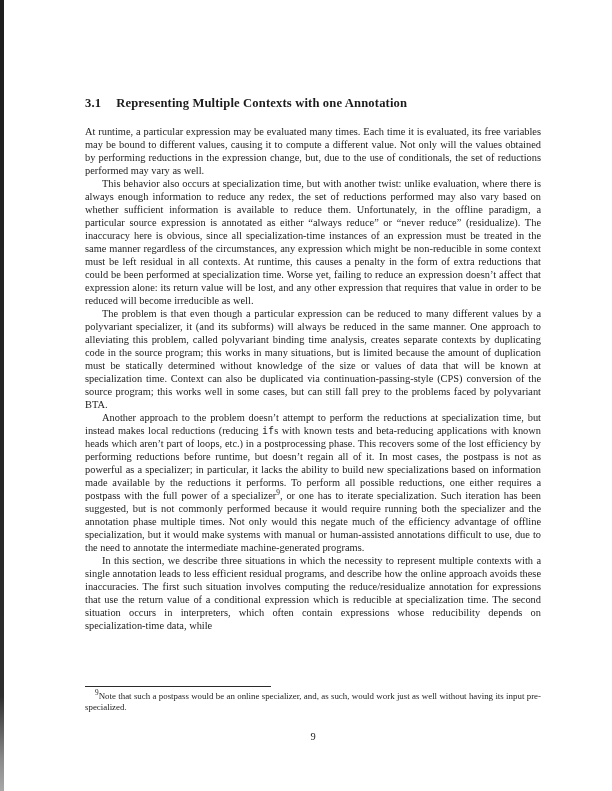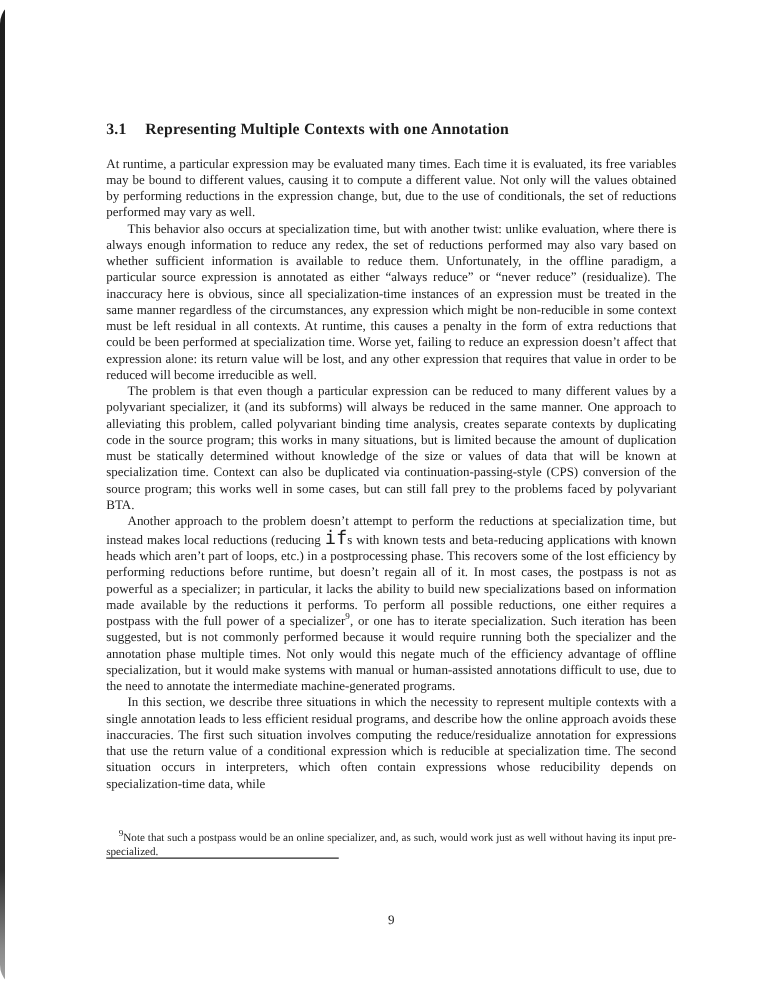--- a/index.html
+++ b/index.html
@@ -4,21 +4,20 @@
 <style>
   html, body { margin: 0; padding: 0; background: #ffffff; }
   .page {
     position: relative;
     width: 612px;
     height: 791px;
     background: var(--paper, #ffffff);
     font-family: "Liberation Serif", "DejaVu Serif", serif;
     color: var(--ink, #1c1c1c);
     overflow: hidden;
-    border-radius: 19px;
   }
   .scan-edge {
     position: absolute;
     left: 0; top: 0;
     width: 4px; height: 791px;
     background: linear-gradient(to bottom,
       #1e1e1e 0%, #262626 60%, #2e2e2e 88%, #8a8a8a 96%, #a8a8a8 100%);
   }
   .content {
     position: absolute;
@@ -36,36 +35,36 @@
   .para {
     margin: 0;
     font-size: 10.4px;
     line-height: 13px;
     text-align: justify;
   }
   .para.indent { text-indent: 17px; }
   .it { }
   .tt {
     font-family: "DejaVu Sans Mono", "Liberation Mono", monospace;
-    font-size: 15px;
+    font-size: 10px;
   }
   sup.fn-mark {
     font-size: 7.3px;
     line-height: 0;
     vertical-align: super;
   }
   .footnote-rule {
     position: absolute;
     left: 85px; top: 686px;
     width: 186px; height: 1px;
     background: #2a2a2a;
   }
   .footnote {
     position: absolute;
-    left: 85px; top: 665px;
+    left: 85px; top: 691px;
     width: 456px;
     font-size: 8.9px;
     line-height: 11.3px;
     text-align: justify;
     text-indent: 10px;
   }
   .page-number {
     position: absolute;
     left: 85px; top: 731px;
     width: 456px;

